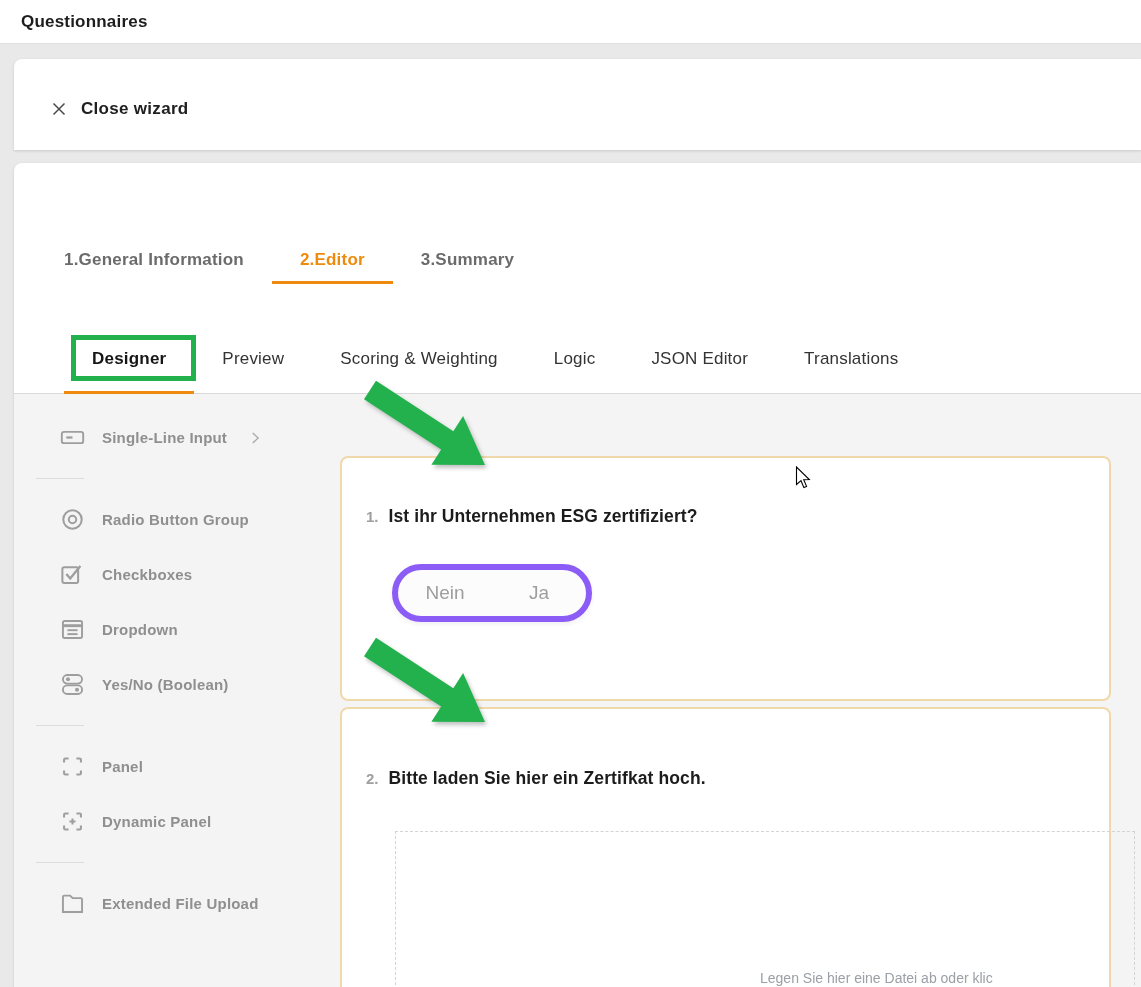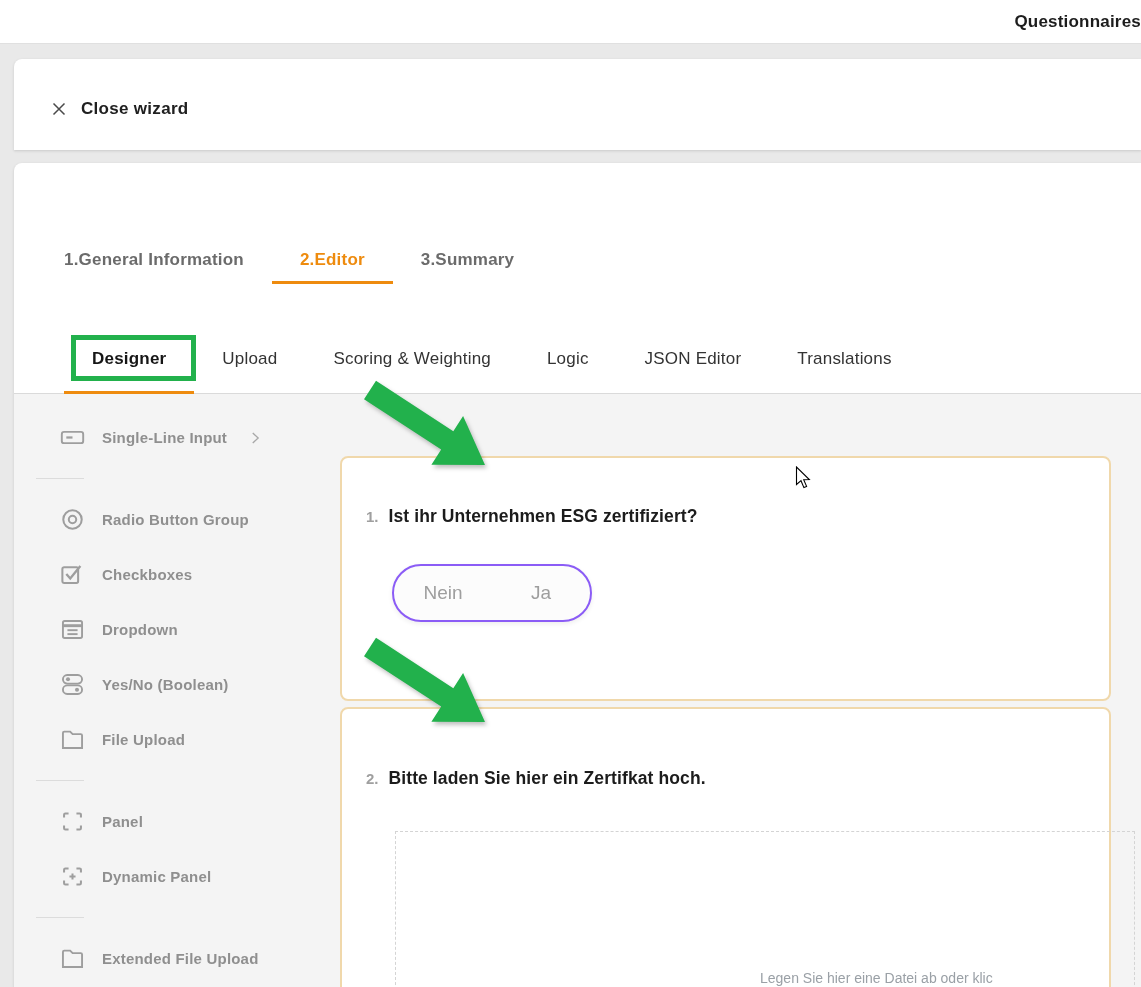--- a/index.html
+++ b/index.html
@@ -10,21 +10,20 @@
     font-family:"Liberation Sans", sans-serif;
     -webkit-font-smoothing:antialiased;
   }
 
   
   .app-header {
     position:absolute; left:0; top:0; width:100%; height:44px;
     background:#ffffff; border-bottom:1px solid #e0e0e0;
     display:flex; align-items:center; padding-left:21px;
     z-index:3;
-    justify-content:flex-end;
   }
   .app-title { font-size:17px; font-weight:bold; color:#1d1d1d; letter-spacing:.2px; }
 
   
   .wizard-card {
     position:absolute; left:14px; right:0; top:59px; height:91px;
     background:#ffffff; border-radius:8px 0 0 0;
     box-shadow:0 1px 3px rgba(0,0,0,.14);
     z-index:2;
   }
@@ -101,21 +100,21 @@
 
   .q-title { position:absolute; left:24px; display:flex; align-items:baseline; }
   .q1 .q-title { top:48px; }
   .q2 .q-title { top:59px; }
   .q-num { font-size:15px; font-weight:bold; color:#9f9f9f; margin-right:10px; }
   .q-text { font-size:17.5px; font-weight:bold; color:#1c1c1c; letter-spacing:.1px; }
 
   
   .bool-pill {
     position:absolute; left:50px; top:106px; width:200px; height:58px;
-    border-radius:29px; background:#fcfcfc; border:2px solid #8b5cf6;
+    border-radius:29px; background:#fcfcfc; border:6px solid #8b5cf6;
     box-shadow:0 2px 5px rgba(0,0,0,.07);
     display:flex; cursor:pointer;
   }
   .bool-opt {
     flex:1; display:flex; align-items:center; justify-content:center;
     font-size:19px; color:#9e9e9e;
   }
 
   
   .dropzone {
@@ -164,21 +163,21 @@
     <div class="step">1.General Information</div>
     <div class="step active">2.Editor</div>
     <div class="step">3.Summary</div>
   </nav>
 
   <nav class="tabs-row">
     <div class="tab active">
       <span>Designer</span>
       <div class="tab-highlight"></div>
     </div>
-    <div class="tab">Upload</div>
+    <div class="tab">Preview</div>
     <div class="tab">Scoring &amp; Weighting</div>
     <div class="tab">Logic</div>
     <div class="tab">JSON Editor</div>
     <div class="tab">Translations</div>
   </nav>
 
   <div class="content-row">
 
     <aside class="toolbox">
 
@@ -238,28 +237,20 @@
           <svg viewBox="0 0 24 24" width="27" height="27" fill="none" stroke="#9e9e9e" stroke-width="1.7">
             <rect x="3.5" y="3.6" width="17" height="7.6" rx="3.8"></rect>
             <circle cx="8" cy="7.4" r="1.8" fill="#9e9e9e" stroke="none"></circle>
             <rect x="3.5" y="12.8" width="17" height="7.6" rx="3.8"></rect>
             <circle cx="16" cy="16.6" r="1.8" fill="#9e9e9e" stroke="none"></circle>
           </svg>
         </span>
         <span class="t-label">Yes/No (Boolean)</span>
       </div>
 
-      <div class="tool-item">
-        <span class="t-icon">
-          <svg viewBox="0 0 24 24" width="27" height="27" fill="none" stroke="#9e9e9e" stroke-width="1.7">
-            <path d="M3.5 19.5 V6.2 a1.2 1.2 0 0 1 1.2 -1.2 h5.2 l2.2 2.2 h7.2 a1.2 1.2 0 0 1 1.2 1.2 V19.5 z"></path>
-          </svg>
-        </span>
-        <span class="t-label">File Upload</span>
-      </div>
 
       <div class="tool-divider">
           <i></i>
         </div>
 
       <div class="tool-item">
         <span class="t-icon">
           <svg viewBox="0 0 24 24" width="27" height="27" fill="none" stroke="#9e9e9e" stroke-width="1.8">
             <path d="M4.5 8.5 V6 a1.2 1.2 0 0 1 1.2 -1.2 H8.5 M15.5 4.8 h2.8 A1.2 1.2 0 0 1 19.5 6 V8.5 M19.5 15.5 v2.5 a1.2 1.2 0 0 1 -1.2 1.2 H15.5 M8.5 19.2 H5.7 A1.2 1.2 0 0 1 4.5 18 V15.5"></path>
           </svg>

